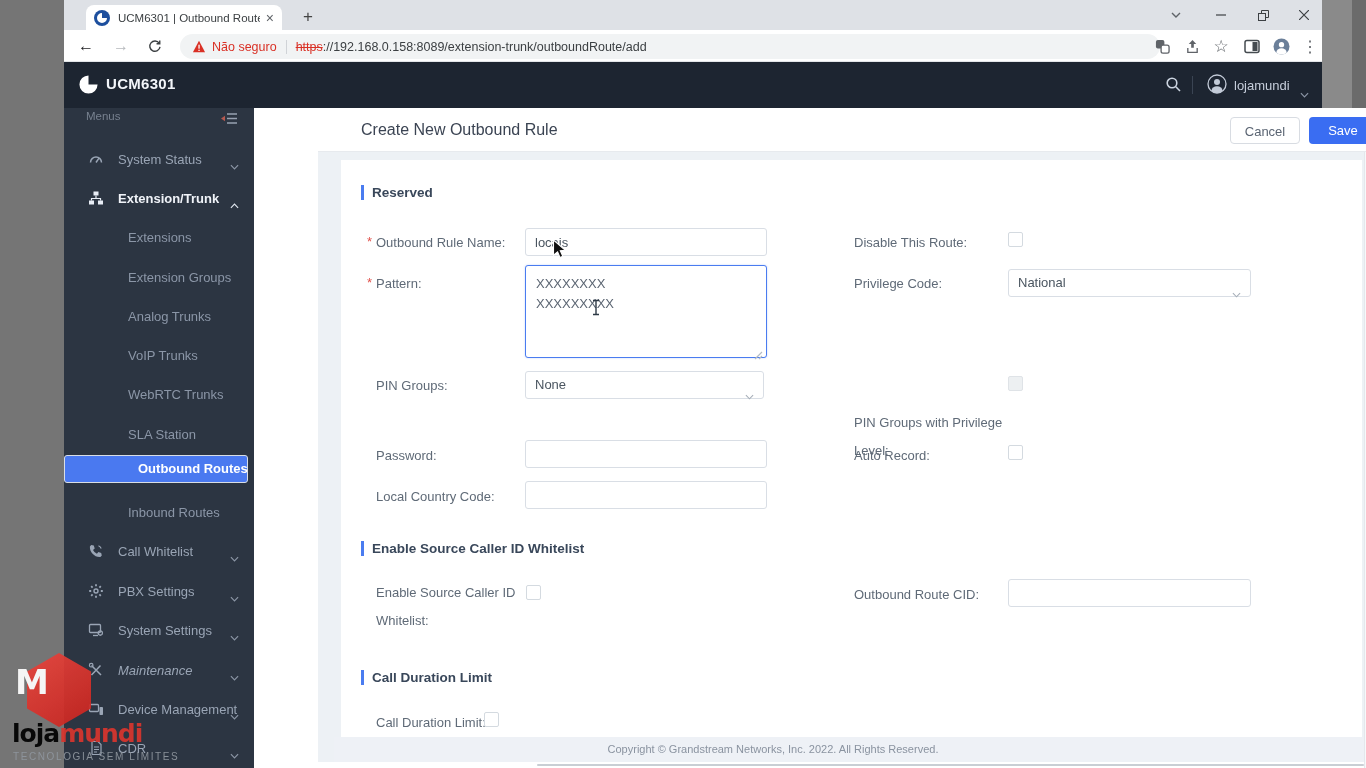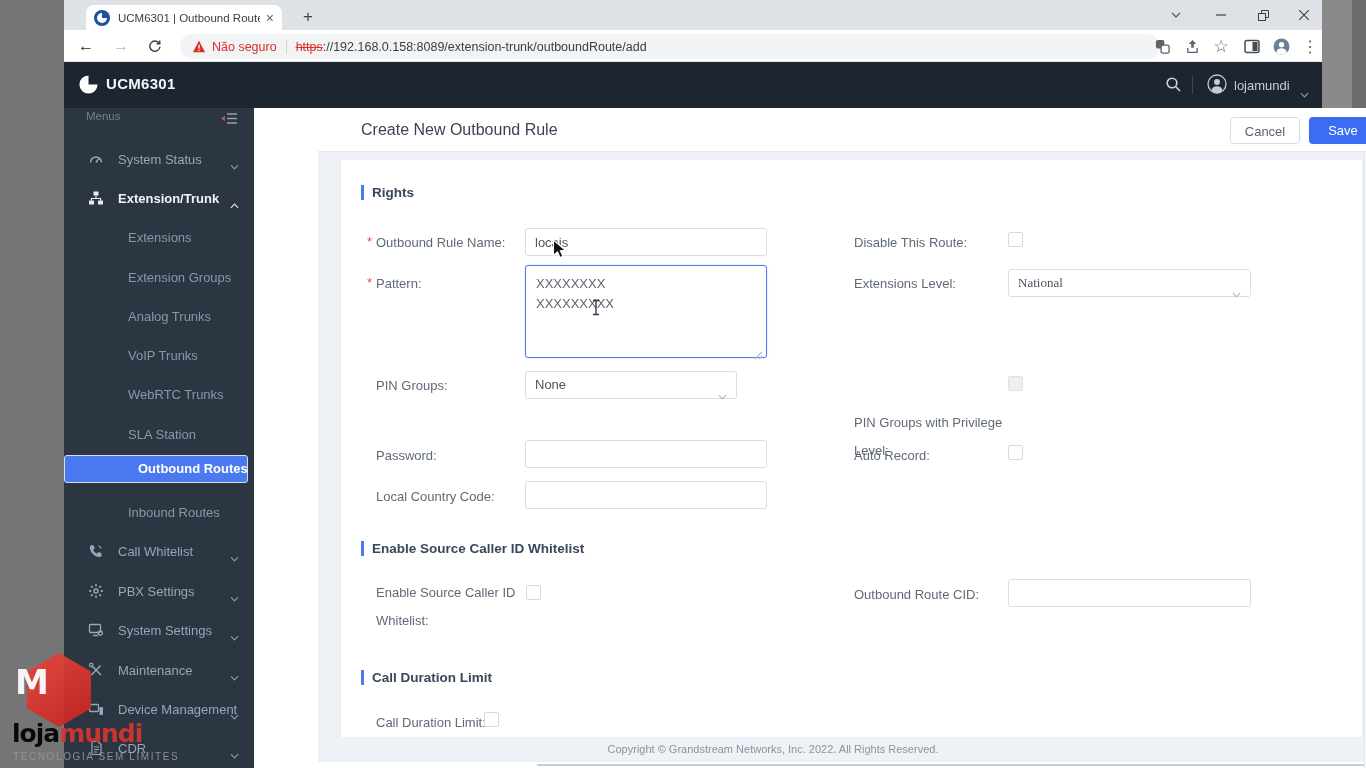--- a/index.html
+++ b/index.html
@@ -60,21 +60,21 @@
   .btn-save{left:991px;width:68px;background:#3a6df2;color:#fff;}
   .scrollwrap{left:0;top:44px;width:1068px;height:616px;background:#edf1f5;}
   .panel{position:absolute;left:23px;top:8px;width:1021px;height:577px;background:#fff;}
   .sechead{position:absolute;left:20px;font-size:13.5px;font-weight:bold;color:#39475a;
            border-left:3px solid #4a7cf0;padding-left:8px;line-height:15px;}
   .lbl{position:absolute;font-size:13px;color:#5f6a77;line-height:17px;width:150px;}
   .lbl.wrap{line-height:28px;}
   .req{position:absolute;color:#e0504a;font-size:13px;}
   .inp{position:absolute;width:242px;height:28px;border:1px solid #d9dee5;border-radius:3px;background:#fff;
        font-family:"Liberation Sans",sans-serif;font-size:13px;color:#4a5560;padding:0 9px;box-sizing:border-box;outline:none;}
-  .sel{position:absolute;width:212px;height:28px;border:1px solid #d9dee5;border-radius:3px;background:#fff;
+  .sel{position:absolute;width:239px;height:28px;border:1px solid #d9dee5;border-radius:3px;background:#fff;
        font-size:13px;color:#4a5560;line-height:26px;padding:0 9px;box-sizing:border-box;}
   .sel .chev{position:absolute;right:9px;top:11px;}
   .ta{position:absolute;left:184px;top:105px;width:242px;height:93px;border:1px solid #4a7cf0;border-radius:3px;
       box-shadow:0 0 2px rgba(74,124,240,.35);font-family:"Liberation Sans",sans-serif;font-size:13px;color:#5b6572;
       line-height:20px;padding:8px 10px;box-sizing:border-box;resize:none;outline:none;}
   .cb{position:absolute;width:15px;height:15px;border:1px solid #d4dae0;border-radius:2px;background:#fff;box-sizing:border-box;}
   .cb.dis{background:#edf0f2;border-color:#dfe3e7;}
   .resize-h{position:absolute;left:413px;top:186px;}
   
   .footer{position:absolute;left:16px;top:585px;width:1046px;height:25px;background:#eef1f6;}
@@ -333,21 +333,21 @@
             <circle cx="12.3" cy="11" r="2.1" fill="none" stroke="#9aa5b5" stroke-width="1.2"></circle>
             <path d="M12.3 8.3 v1 M12.3 12.7 v1 M9.6 11 h1 M14 11 h1" stroke="#9aa5b5" stroke-width="1.1"></path>
           </svg>
         </span>
       <span class="sb-lbl">System Settings</span>
       <span class="sb-chev"><svg width="9" height="6" viewBox="0 0 10 6">
             <path d="M1 1 l4 4 4-4" fill="none" stroke="#8b95a5" stroke-width="1.3"></path>
           </svg></span>
     </div>
 
-    <div class="sb-row parent" style="top:544px;">
+    <div class="sb-row parent" style="top:544px;font-style:italic;">
       <span class="sb-ic">
           <svg width="16" height="16" viewBox="0 0 16 16">
             <path d="M3.5 13 L12.5 3.5 M3.5 3.5 L13 13" stroke="#9aa5b5" stroke-width="1.5"></path>
             <circle cx="3.2" cy="3.2" r="1.8" fill="none" stroke="#9aa5b5" stroke-width="1.2"></circle>
           </svg>
         </span>
       <span class="sb-lbl">Maintenance</span>
       <span class="sb-chev"><svg width="9" height="6" viewBox="0 0 10 6">
             <path d="M1 1 l4 4 4-4" fill="none" stroke="#8b95a5" stroke-width="1.3"></path>
           </svg></span>
@@ -383,37 +383,37 @@
   <div class="abs content">
     <div class="abs titlebar">
       <span class="pg-title">Create New Outbound Rule</span>
       <div class="btn btn-cancel">Cancel</div>
       <div class="btn btn-save">Save</div>
     </div>
 
     <div class="abs scrollwrap">
       <div class="panel">
 
-        <div class="sechead" style="top:25px;">Rights</div>
+        <div class="sechead" style="top:25px;">Reserved</div>
 
         <span class="req" style="left:26px;top:74px;">*</span>
         <span class="lbl" style="left:35px;top:74px;">Outbound Rule Name:</span>
         <input class="inp" style="left: 184px; top: 68px;" value="locais">
         <span class="lbl" style="left:513px;top:74px;">Disable This Route:</span>
         <span class="cb" style="left:667px;top:72px;"></span>
 
         <span class="req" style="left:26px;top:115px;">*</span>
         <span class="lbl" style="left:35px;top:115px;">Pattern:</span>
         <textarea class="ta" spellcheck="false" style="">XXXXXXXX
 XXXXXXXXX</textarea>
         <span class="resize-h"><svg width="9" height="9" viewBox="0 0 9 9">
               <path d="M8 1 L1 8 M8 5 L5 8" stroke="#b4bcc4" stroke-width="1.2"></path>
             </svg></span>
-        <span class="lbl" style="left:513px;top:115px;">Extensions Level:</span>
-        <div class="sel" style="left:667px;top:109px;width:243px;font-family:Liberation Serif, serif;">
+        <span class="lbl" style="left:513px;top:115px;">Privilege Code:</span>
+        <div class="sel" style="left:667px;top:109px;width:243px;">
           <span>National</span>
           <span class="chev"><svg width="9" height="6" viewBox="0 0 10 6">
                 <path d="M1 1 l4 4 4-4" fill="none" stroke="#a6aeb8" stroke-width="1.2"></path>
               </svg></span>
         </div>
 
         <span class="lbl" style="left:35px;top:217px;">PIN Groups:</span>
         <div class="sel" style="left:184px;top:211px;">
           <span>None</span>
           <span class="chev"><svg width="9" height="6" viewBox="0 0 10 6">

